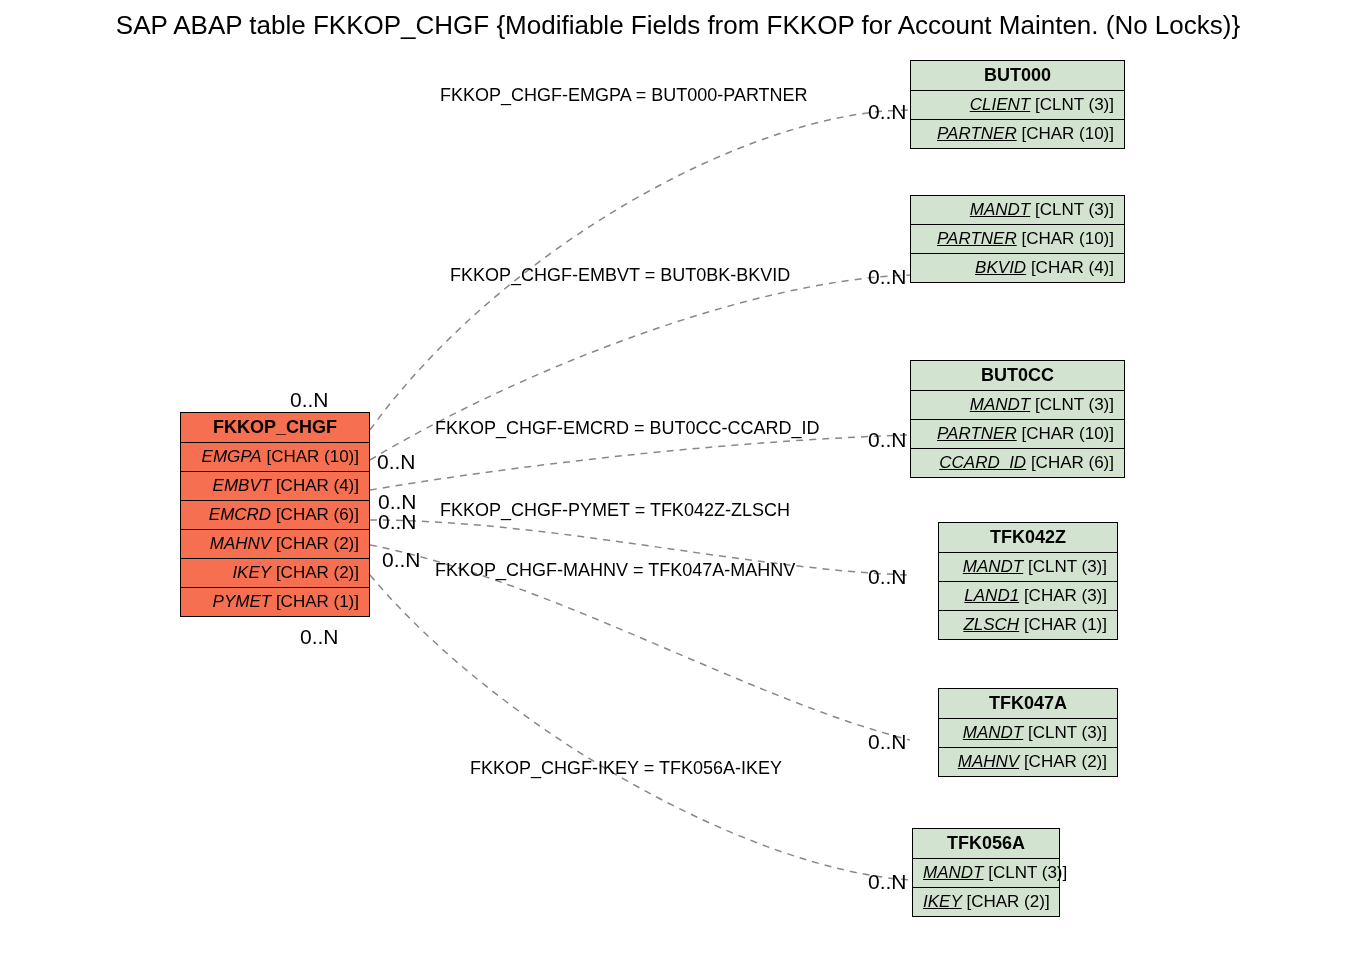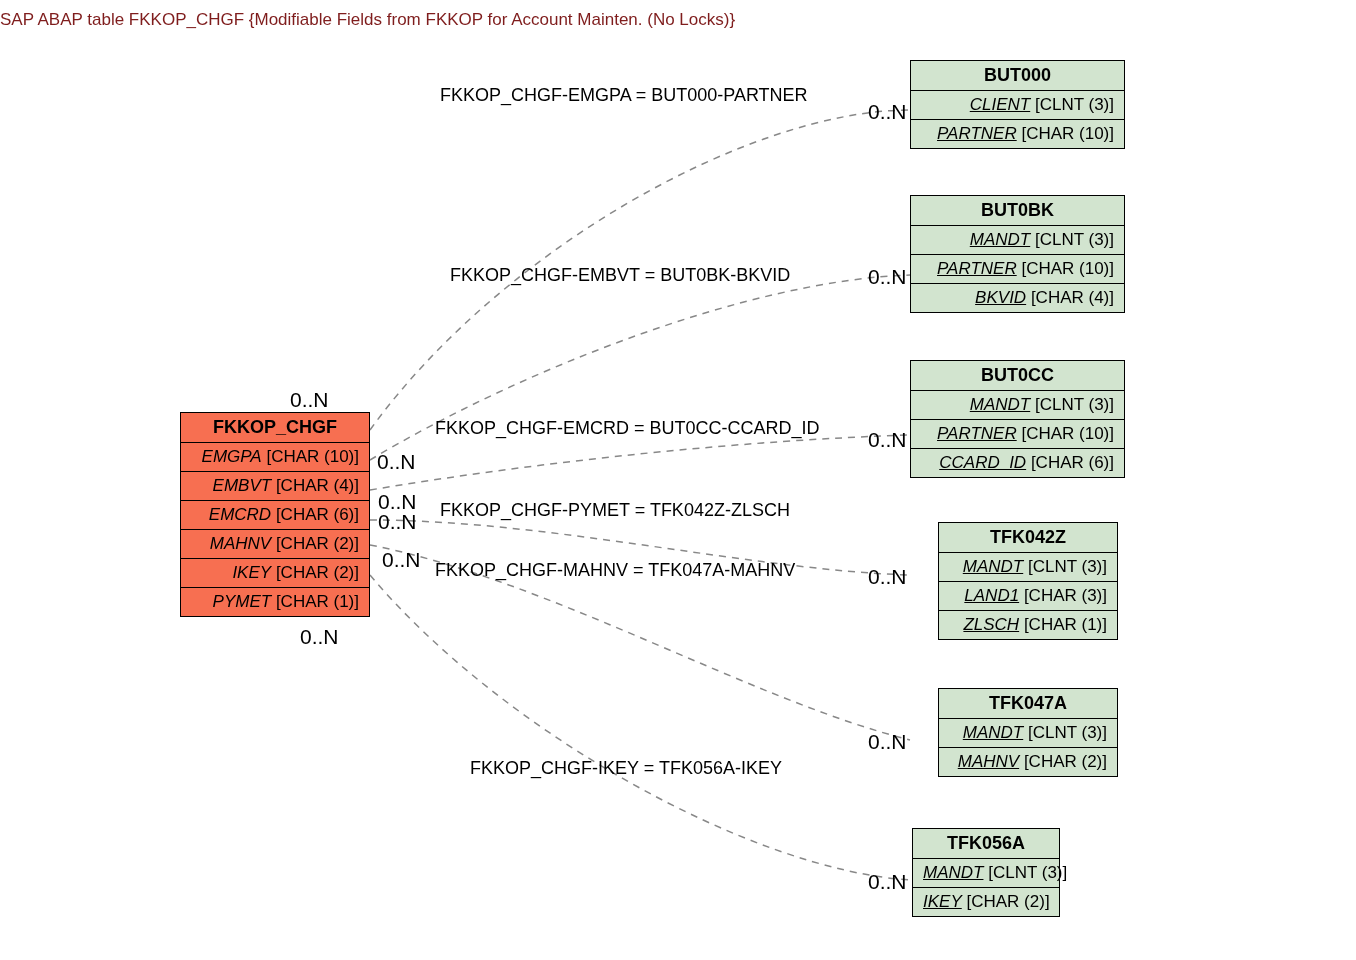--- a/index.html
+++ b/index.html
@@ -10,22 +10,23 @@
     background: #ffffff;
     font-family: "Helvetica", "Arial", sans-serif;
     position: relative;
     overflow: hidden;
   }
   .title {
     position: absolute;
     top: 10px;
     left: 0;
     width: 1356px;
-    font-size: 17px;
-    color: #7f1d1d;
+    text-align: center;
+    font-size: 26px;
+    color: #000000;
   }
   .entity {
     position: absolute;
     border: 1px solid #000;
     background: #d2e4cf;
     box-sizing: border-box;
   }
   .entity.main {
     background: #f76f51;
   }
@@ -118,21 +119,20 @@
 <div class="card-label" style="left:300px; top:625px;">0..N</div>
 
 <div class="entity" style="left:910px; top:60px; width:215px;">
   <div class="hdr">BUT000</div>
   <div class="row"><span class="fld underline">CLIENT</span> <span>[CLNT (3)]</span></div>
   <div class="row"><span class="fld underline">PARTNER</span> <span>[CHAR (10)]</span></div>
 </div>
 <div class="card-label" style="left:868px; top:100px;">0..N</div>
 
 <div class="entity" style="left:910px; top:195px; width:215px;">
-  <div class="hdr">BUT0BK</div>
   <div class="row"><span class="fld underline">MANDT</span> <span>[CLNT (3)]</span></div>
   <div class="row"><span class="fld underline">PARTNER</span> <span>[CHAR (10)]</span></div>
   <div class="row"><span class="fld underline">BKVID</span> <span>[CHAR (4)]</span></div>
 </div>
 <div class="card-label" style="left:868px; top:265px;">0..N</div>
 
 <div class="entity" style="left:910px; top:360px; width:215px;">
   <div class="hdr">BUT0CC</div>
   <div class="row"><span class="fld underline">MANDT</span> <span>[CLNT (3)]</span></div>
   <div class="row"><span class="fld underline">PARTNER</span> <span>[CHAR (10)]</span></div>

